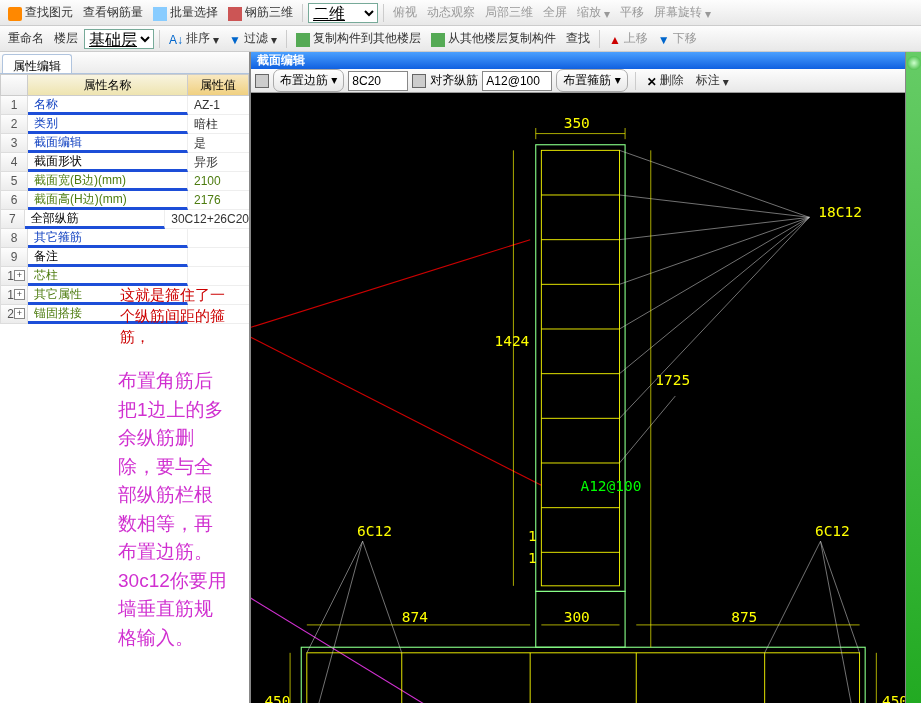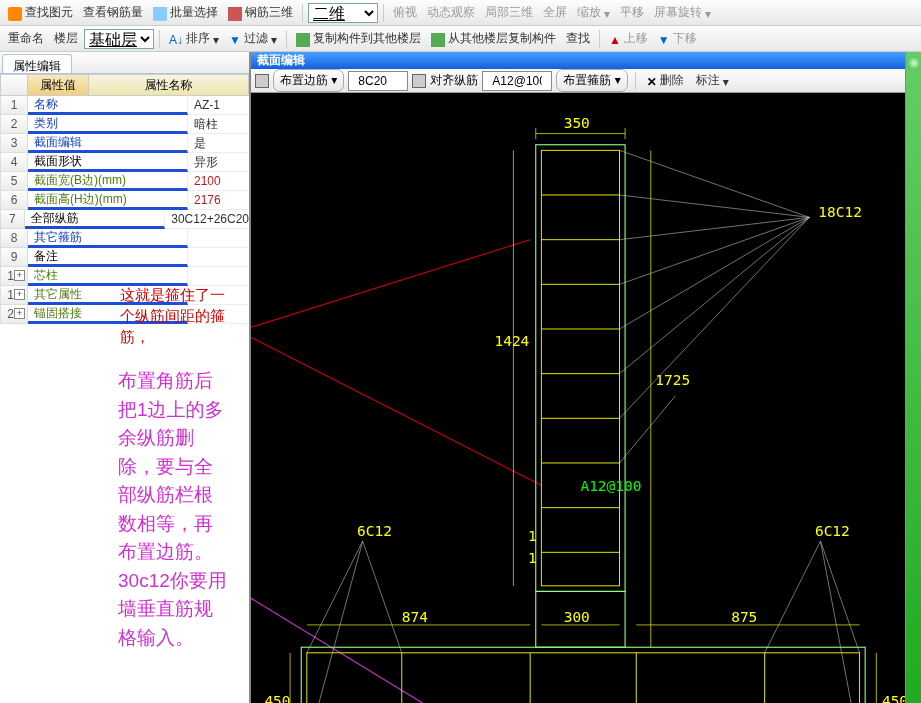--- a/index.html
+++ b/index.html
@@ -18,29 +18,29 @@
 .gh-cell { display: flex; align-items: center; justify-content: center; border: 1px solid #ccc; border-left: none; }
 .gh-num { width: 28px; background: linear-gradient(#fdfdfd,#ececec); border-left: 1px solid #ccc; }
 .gh-name { width: 160px; background: linear-gradient(#f8f4e0,#eee4b0); }
 .gh-val { flex: 1; background: linear-gradient(#f8e8c0,#f0d080); }
 .grid-row { display: flex; height: 19px; align-items: stretch; }
 .gr-num { width: 28px; display: flex; align-items: center; justify-content: center; background: linear-gradient(#fdfdfd,#ececec); border: 1px solid #ddd; border-top: none; color: #555; position: relative; }
 .gr-name { width: 160px; display: flex; align-items: center; padding-left: 6px; border-bottom: 3px solid #1d4ed8; border-right: 1px solid #eee; }
 .gr-name.blue { color: #1040c0; }
 .gr-name.gray { color: #4d7c0f; }
 .gr-val { flex: 1; display: flex; align-items: center; padding-left: 6px; border-bottom: 1px solid #eee; color: #333; }
-.gr-val.gray { color: #b91c1c; }
+.gr-val.gray { color: #4d7c0f; }
 .expand-btn { position: absolute; right: 2px; top: 3px; width: 11px; height: 11px; border: 1px solid #888; background: #fff; font-size: 9px; line-height: 9px; text-align: center; color: #444; }
 .annotation1 { color: #c00; font-size: 15px; padding: 0 10px 0 120px; line-height: 1.4; margin-top: -40px; }
 .annotation2 { color: #d030d0; font-size: 19px; padding: 20px 18px 0 118px; line-height: 1.5; }
 .right-panel { flex: 1; display: flex; flex-direction: column; background: #000; }
 .cad-title { height: 20px; background: linear-gradient(#4aa0ff,#1060e0); color: #fff; font-weight: bold; display: flex; align-items: center; padding: 0 6px; }
 .cad-toolbar { height: 26px; background: linear-gradient(#fdfdfd,#e8e8e8); display: flex; align-items: center; padding: 0 4px; gap: 4px; border-bottom: 1px solid #999; }
 .cad-btn { padding: 2px 6px; border: 1px solid #aaa; background: linear-gradient(#fff,#e8e8e8); border-radius: 7px; cursor: pointer; }
-.cad-input { height: 20px; border: 1px solid #888; padding: 0 9px; font-size: 12px; }
+.cad-input { height: 20px; border: 1px solid #888; padding: 0 3px; font-size: 12px; }
 .cad-canvas { flex: 1; background: #000; position: relative; }
 svg.cad { width: 100%; height: 100%; }
 .dim-text { fill: #ff0; font-size: 13px; font-family: monospace; }
 .dim-text-g { fill: #0f0; font-size: 13px; font-family: monospace; }
 .rightmost { width: 16px; background: linear-gradient(#6c6,#2a2); position: absolute; right: 0; top: 52px; bottom: 0; border-left: 1px solid #888; }
 .circle-btn { width: 14px; height: 14px; border-radius: 50%; background: radial-gradient(#cfc,#2a2); margin: 4px auto; }
 </style>
 </head>
 <body>
 
@@ -111,22 +111,22 @@
 </div>
 
 <div class="main">
 
   <div class="left-panel">
     <div class="tab-bar">
       <div class="tab">属性编辑</div>
     </div>
     <div class="grid-head">
       <div class="gh-cell gh-num"></div>
+      <div class="gh-cell gh-name">属性名称</div>
       <div class="gh-cell gh-val">属性值</div>
-      <div class="gh-cell gh-name">属性名称</div>
     </div>
     <div id="grid-body">
         <div class="grid-row">
           <div class="gr-num">1</div>
           <div class="gr-name blue">名称</div>
           <div class="gr-val">AZ-1</div>
         </div>
         <div class="grid-row">
           <div class="gr-num">2</div>
           <div class="gr-name blue">类别</div>

